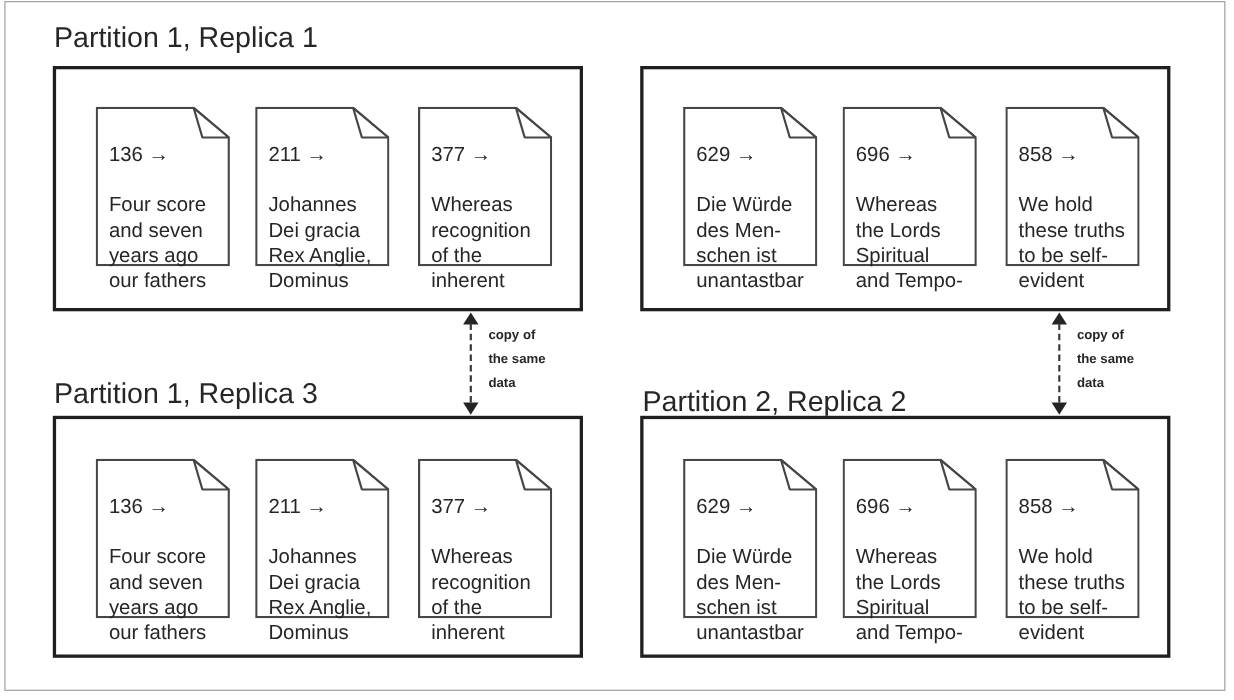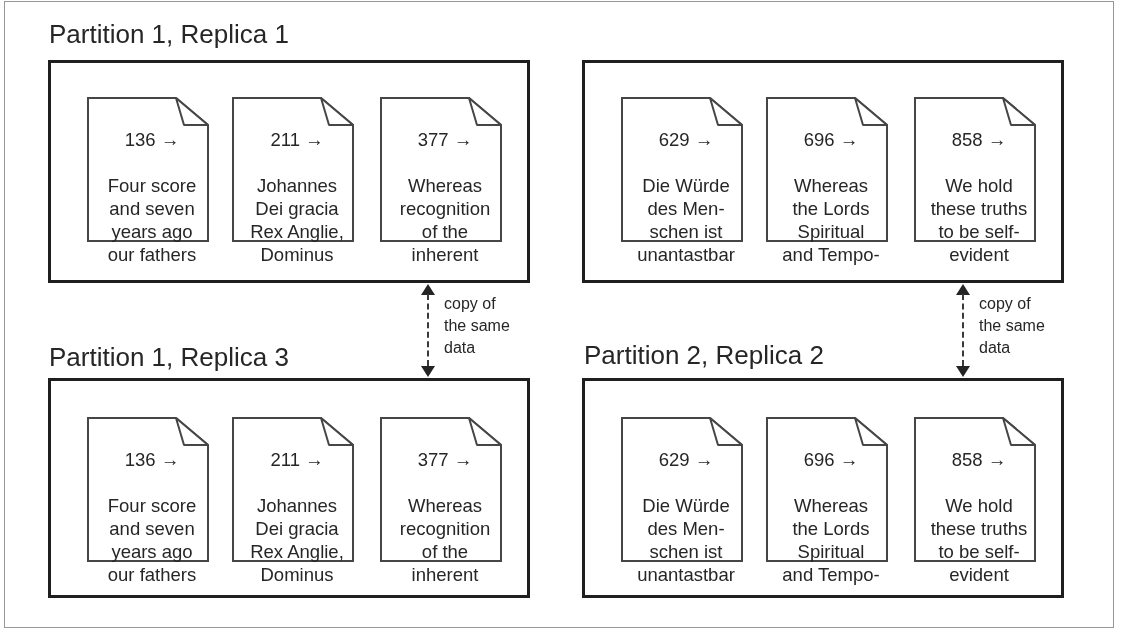--- a/index.html
+++ b/index.html
@@ -19,21 +19,20 @@
   .partition-title{
     position:absolute;
     font-size:26px;line-height:34px;font-weight:500;
     letter-spacing:0px;white-space:nowrap;
   }
   .partition-box{
     position:absolute;
     border:3px solid var(--box-border,#1f1f1f);
     box-sizing:border-box;
     background:#fff;
-    text-align:center;
   }
   .doc{
     position:absolute;width:122px;height:145px;
   }
   .doc svg{position:absolute;left:0;top:0;}
   .doc-text{
     position:absolute;left:12px;top:8px;right:4px;
     font-size:18.5px;line-height:23px;
     white-space:pre-line;
   }
@@ -47,22 +46,23 @@
     border-left:7px solid transparent;border-right:7px solid transparent;
     border-bottom:11px solid #242424;
   }
   .arrow-down{
     position:absolute;width:0;height:0;
     border-left:7px solid transparent;border-right:7px solid transparent;
     border-top:11px solid #242424;
   }
   .connector-label{
     position:absolute;
-    font-size:16px;line-height:22px;
+    font-size:12px;line-height:22px;
     white-space:pre-line;
+    font-weight:bold;
   }
 </style>
 </head>
 <body>
 
 <div class="canvas">
 
   <div class="outer-frame"></div>
 
   <div class="partition-title" style="left:49px;top:17px;">Partition 1, Replica 1</div>
@@ -186,21 +186,21 @@
       <div class="doc-text">
         <div class="record-key">377 →</div>
         <div>Whereas
 recognition
 of the
 inherent</div>
       </div>
     </div>
   </div>
 
-  <div class="partition-title" style="left:584px;top:338px;">Partition 2, Replica 2</div>
+  <div class="partition-title" style="left:584px;top:348px;">Partition 2, Replica 2</div>
   <div class="partition-box" style="left:582px;top:378px;width:482px;height:220px;">
     <div class="doc" style="left:36px;top:36px;">
       <svg width="122" height="145" viewBox="0 0 122 145">
           <path d="M1,1 H89 L121,28 V144 H1 Z" fill="#fff" stroke="#464646" stroke-width="2"></path>
           <path d="M89,1 L121,28 H97 Z" fill="#fff" stroke="#464646" stroke-width="2" stroke-linejoin="bevel"></path>
         </svg>
       <div class="doc-text">
         <div class="record-key">629 →</div>
         <div>Die Würde
 des Men-

